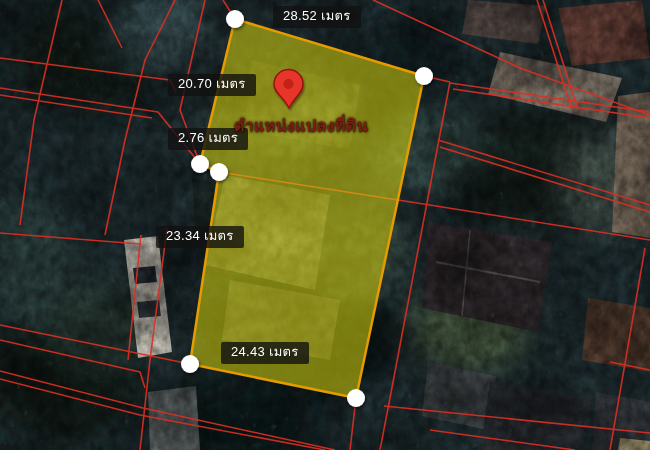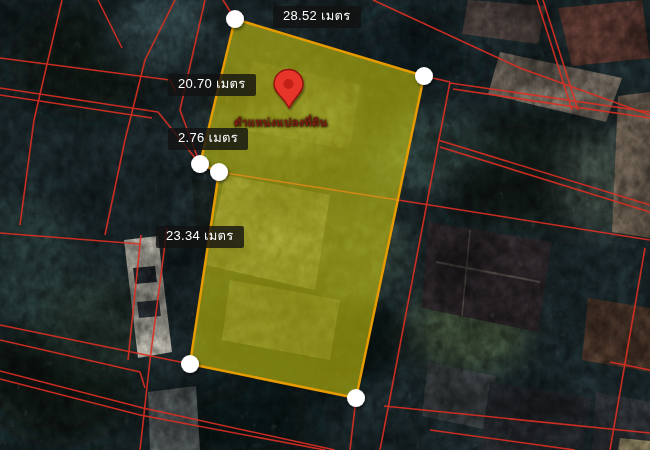--- a/index.html
+++ b/index.html
@@ -16,21 +16,21 @@
     font-size:13px;
     line-height:1.25;
     padding:2px 10px 4px 10px;
     border-radius:2px;
     white-space:nowrap;
     letter-spacing:0.3px;
   }
   .pin-caption{
     position:absolute;
     color:#7a2012;
-    font-size:11px;
+    font-size:16px;
     font-weight:bold;
     white-space:nowrap;
     letter-spacing:0.4px;
     text-shadow:0 0 3px rgba(35,10,5,0.95), 0 1px 2px rgba(0,0,0,0.65), 1px 0 2px rgba(0,0,0,0.5);
   }
 </style>
 </head>
 <body>
 
 <div class="stage">
@@ -165,16 +165,17 @@
     <g filter="url(#pinShadow)">
       <path d="M289,108 C283,96 274,93 274,84 A14.5,14.5 0 1 1 303,84 C303,93 295,96 289,108 Z" fill="#e8342c" stroke="#8f1410" stroke-width="1.4"></path>
       <circle cx="288.5" cy="84" r="5" fill="#c22018"></circle>
     </g>
   </svg>
 
   <div class="chip" style="left:273px;top:6px;">28.52 เมตร</div>
   <div class="chip" style="left:168px;top:50px;margin-top:24px;">20.70 เมตร</div>
   <div class="chip" style="left:168px;top:128px;">2.76 เมตร</div>
   <div class="chip" style="left:156px;top:226px;">23.34 เมตร</div>
+  <div class="chip" style="left:221px;top:342px;">24.43 เมตร</div>
 
   <div class="pin-caption" style="left:234px;top:113px;">ตำแหน่งแปลงที่ดิน</div>
 
 </div>
 
 </body></html>

